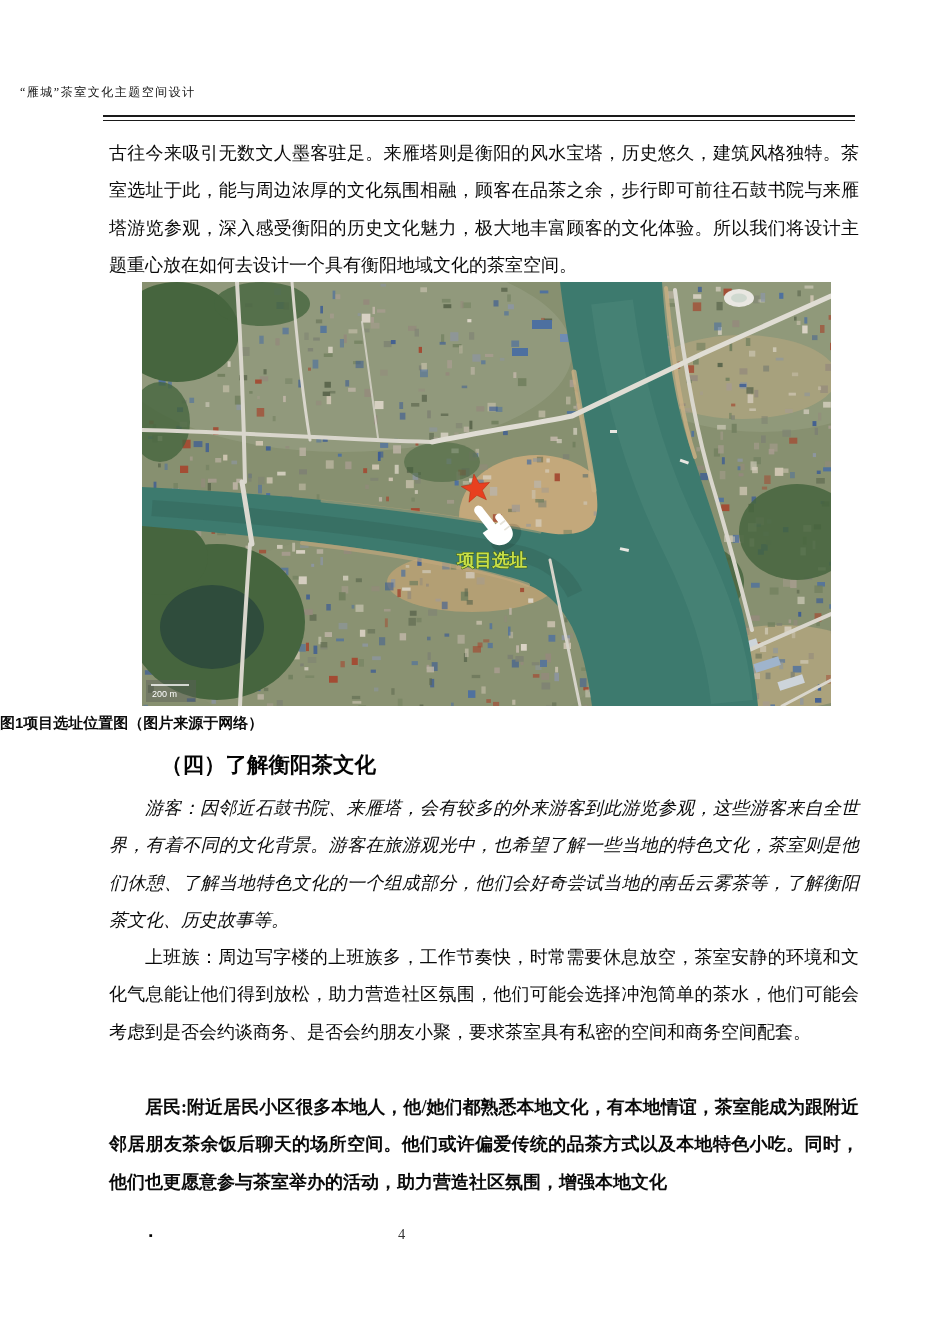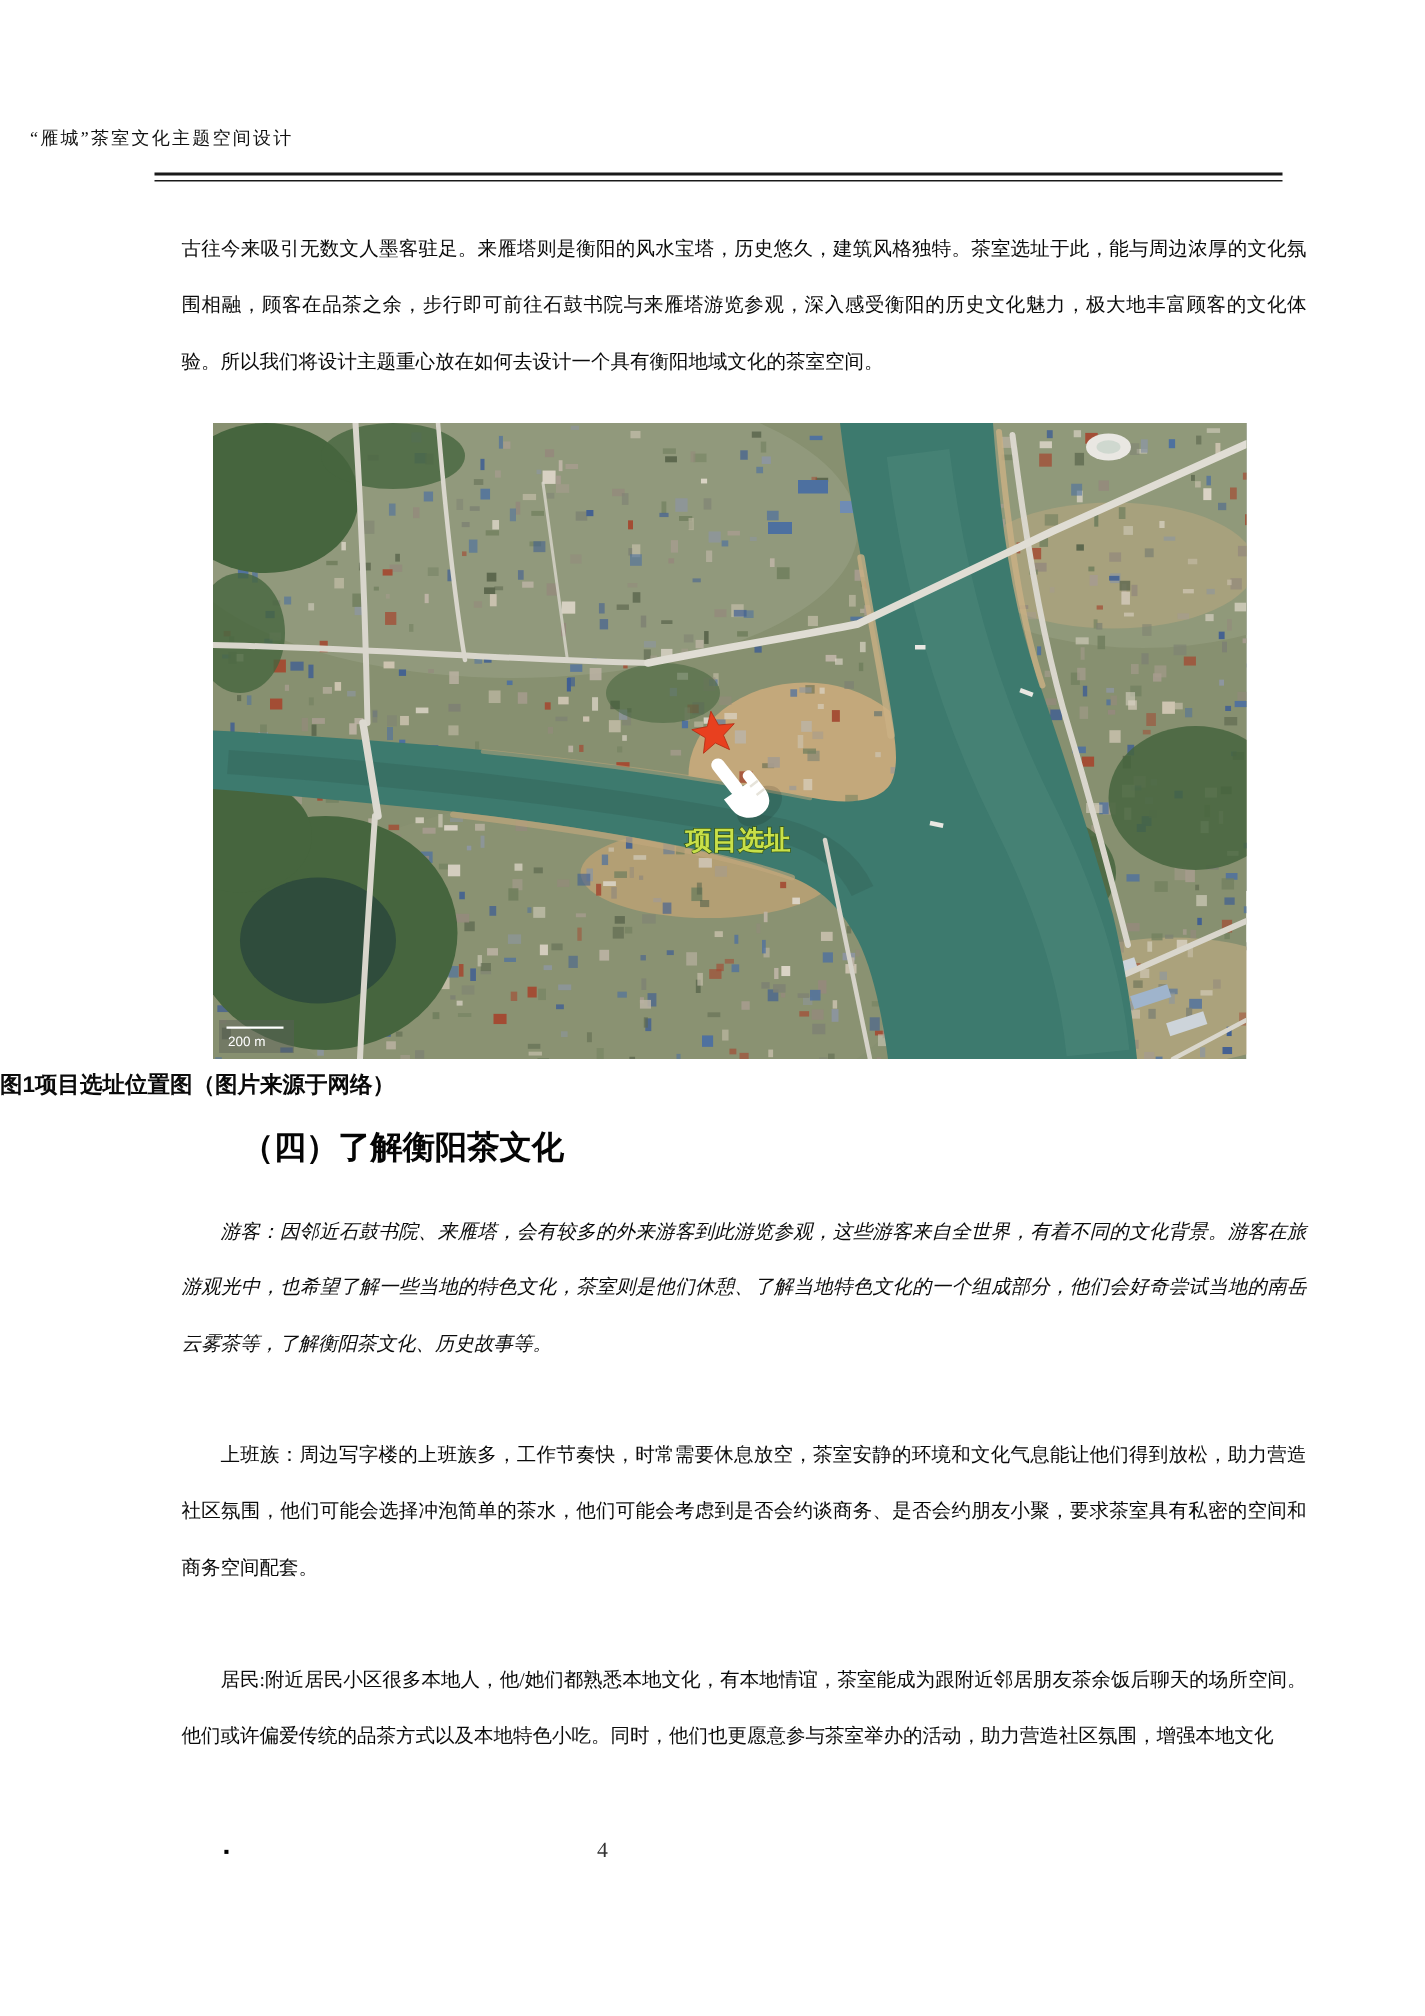--- a/index.html
+++ b/index.html
@@ -10,28 +10,28 @@
   }
   .header-title{
     position:absolute;top:84px;left:0;width:950px;text-align:left;
     font-size:12px;letter-spacing:1.5px;color:#111;padding-left:20px;
   }
   .header-rule{
     position:absolute;top:115px;left:103px;width:752px;height:3px;
     border-top:2px solid #1a1a1a;border-bottom:1px solid #1a1a1a;
   }
   .para{
-    position:absolute;left:105px;width:750px;margin:16px;
-    font-size:13px;line-height:37.4px;text-align:justify;color:#0a0a0a;
+    position:absolute;left:105px;width:750px;margin:4px;
+    font-size:18px;line-height:37.4px;text-align:justify;color:#0a0a0a;
   }
   .indent{text-indent:2em;}
   #para1{top:131px;}
   #para2{top:786px;font-style:italic;}
   #para3{top:935px;}
-  #para4{top:1085px;}
+  #para4{top:1085px;font-weight:bold;}
   .figure{
     position:absolute;top:282px;left:142px;width:689px;height:312px;margin:0;
     background:#6e7d64;
   }
   .figure svg{display:block;width:689px;height:424px;}
   .caption{
     position:absolute;top:714px;left:0;width:950px;
     font-family:"Liberation Sans","DejaVu Sans",sans-serif;
     font-weight:bold;font-size:15px;color:#0a0a0a;
   }

